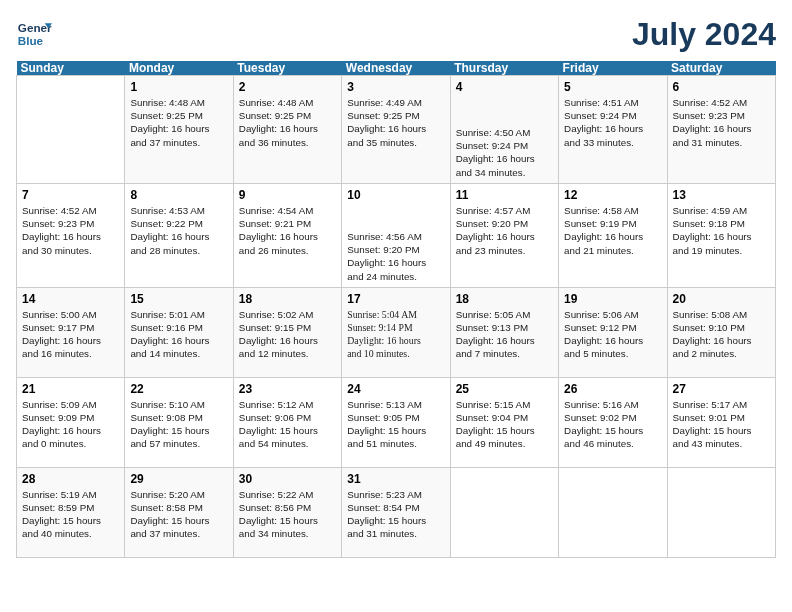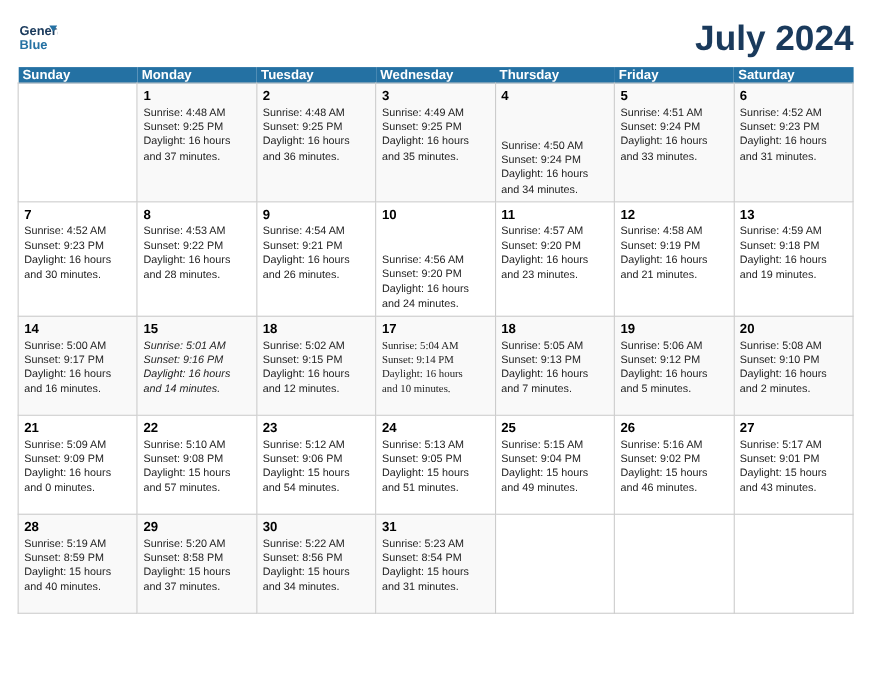--- a/index.html
+++ b/index.html
@@ -207,21 +207,21 @@
       <tr>
         <td>
           <span class="day-num">14</span>
           <div class="day-info" style="white-space: pre-line;">Sunrise: 5:00 AM
 Sunset: 9:17 PM
 Daylight: 16 hours
 and 16 minutes.</div>
         </td>
         <td>
           <span class="day-num">15</span>
-          <div class="day-info" style="white-space: pre-line; font-style: italic;">Sunrise: 5:01 AM
+          <div class="day-info" style="white-space: pre-line;">Sunrise: 5:01 AM
 Sunset: 9:16 PM
 Daylight: 16 hours
 and 14 minutes.</div>
         </td>
         <td>
           <span class="day-num">18</span>
           <div class="day-info" style="white-space: pre-line;">Sunrise: 5:02 AM
 Sunset: 9:15 PM
 Daylight: 16 hours
 and 12 minutes.</div>

